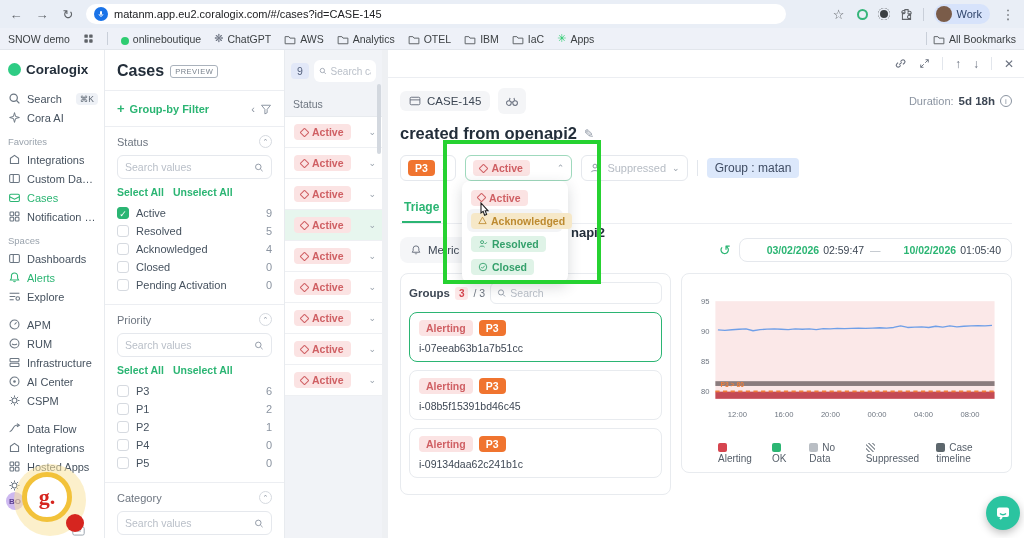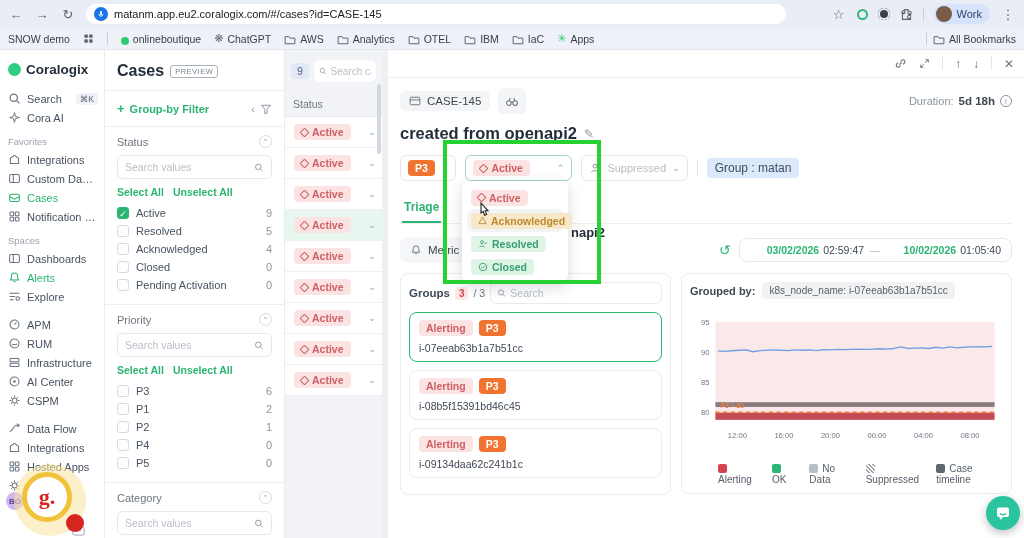--- a/index.html
+++ b/index.html
@@ -742,24 +742,20 @@
             <div class="gcard">
               <div class="prow">
                 <span class="pill red">Alerting</span>
                 <span class="pill orange">P3</span>
               </div>
               <div class="nm">i-09134daa62c241b1c</div>
             </div>
           </div>
 
           <div class="chartpanel">
-            <div class="cphead">
-              <span class="t">Grouped by:</span>
-              <span class="gbychip">k8s_node_name: i-07eeab63b1a7b51cc</span>
-            </div>
             <svg id="chartSvg" width="100%" height="152" viewBox="0 0 370 152">
                 <rect x="30" y="8.823529411764746" width="330" height="115.76470588235287" fill="#fbe8e8"></rect>
                 <rect x="30" y="103.41176470588232" width="330" height="5.647058823529406" fill="#8a7c7e"></rect>
                 <rect x="30" y="115.76470588235291" width="330" height="8.470588235294144" fill="#c44a54"></rect>
                 <line x1="30" x2="360" y1="115.41176470588235" y2="115.41176470588235" stroke="#ef7d3a" stroke-width="2.2" stroke-dasharray="5 4"></line>
                 <text x="36" y="110.3529411764706" fill="#ef7d3a" font-size="8" font-weight="bold">P3 &gt; 80</text>
                 <polyline points="33.0,42.7 41.3,43.4 49.6,42.6 57.9,42.0 66.2,41.6 74.5,43.8 82.8,42.4 91.2,41.9 99.5,41.6 107.8,42.0 116.1,42.4 124.4,41.6 132.7,42.0 141.0,41.6 149.3,42.4 157.6,41.3 165.9,41.6 174.2,40.9 182.5,41.3 190.8,40.9 199.2,40.6 207.5,40.9 215.8,40.6 224.1,40.2 232.4,40.6 240.7,39.9 249.0,38.1 257.3,39.9 265.6,39.5 273.9,39.2 282.2,39.9 290.5,38.5 298.8,39.5 307.2,38.1 315.5,39.2 323.8,38.5 332.1,38.1 340.4,37.8 348.7,38.1 357.0,37.4" fill="none" stroke="#6f9fe8" stroke-width="1.6" stroke-linejoin="round"></polyline>
                 <text x="23" y="12.529411764705882" text-anchor="end" font-size="9" fill="#6e7681">95</text>
                 <text x="23" y="47.8235294117647" text-anchor="end" font-size="9" fill="#6e7681">90</text>
                 <text x="23" y="83.11764705882354" text-anchor="end" font-size="9" fill="#6e7681">85</text>

